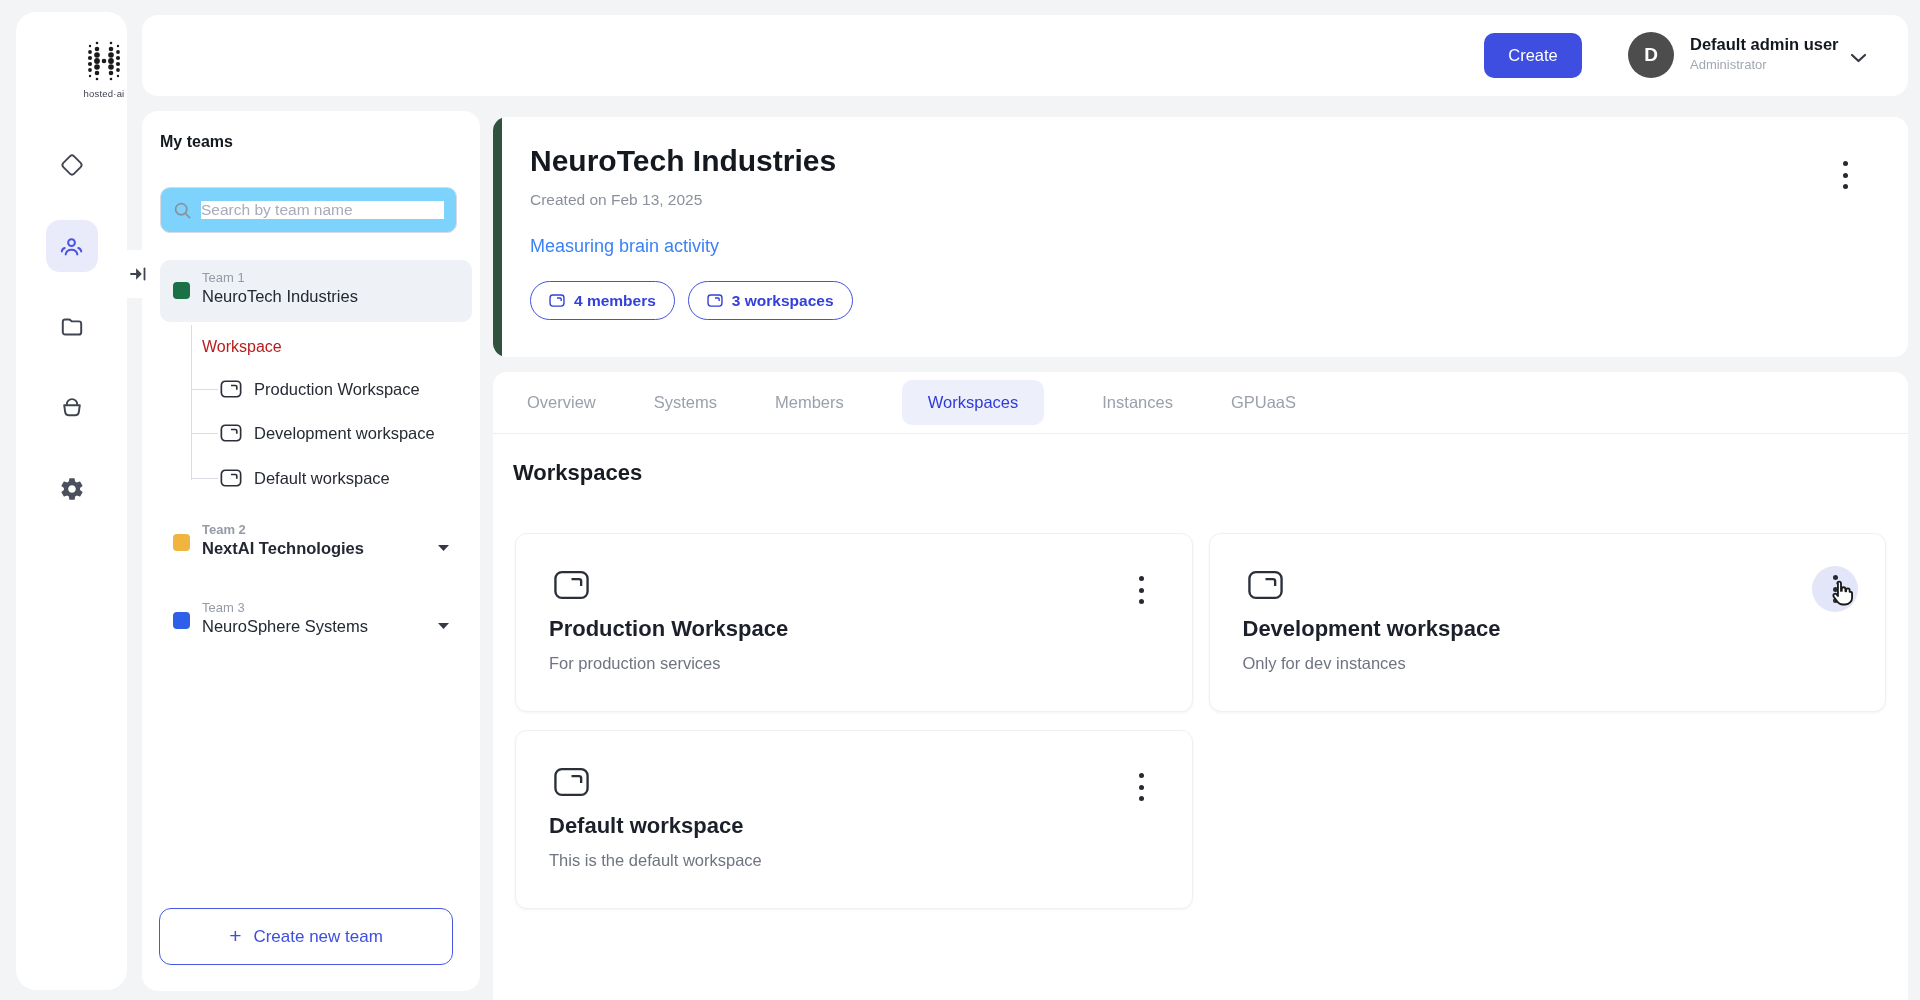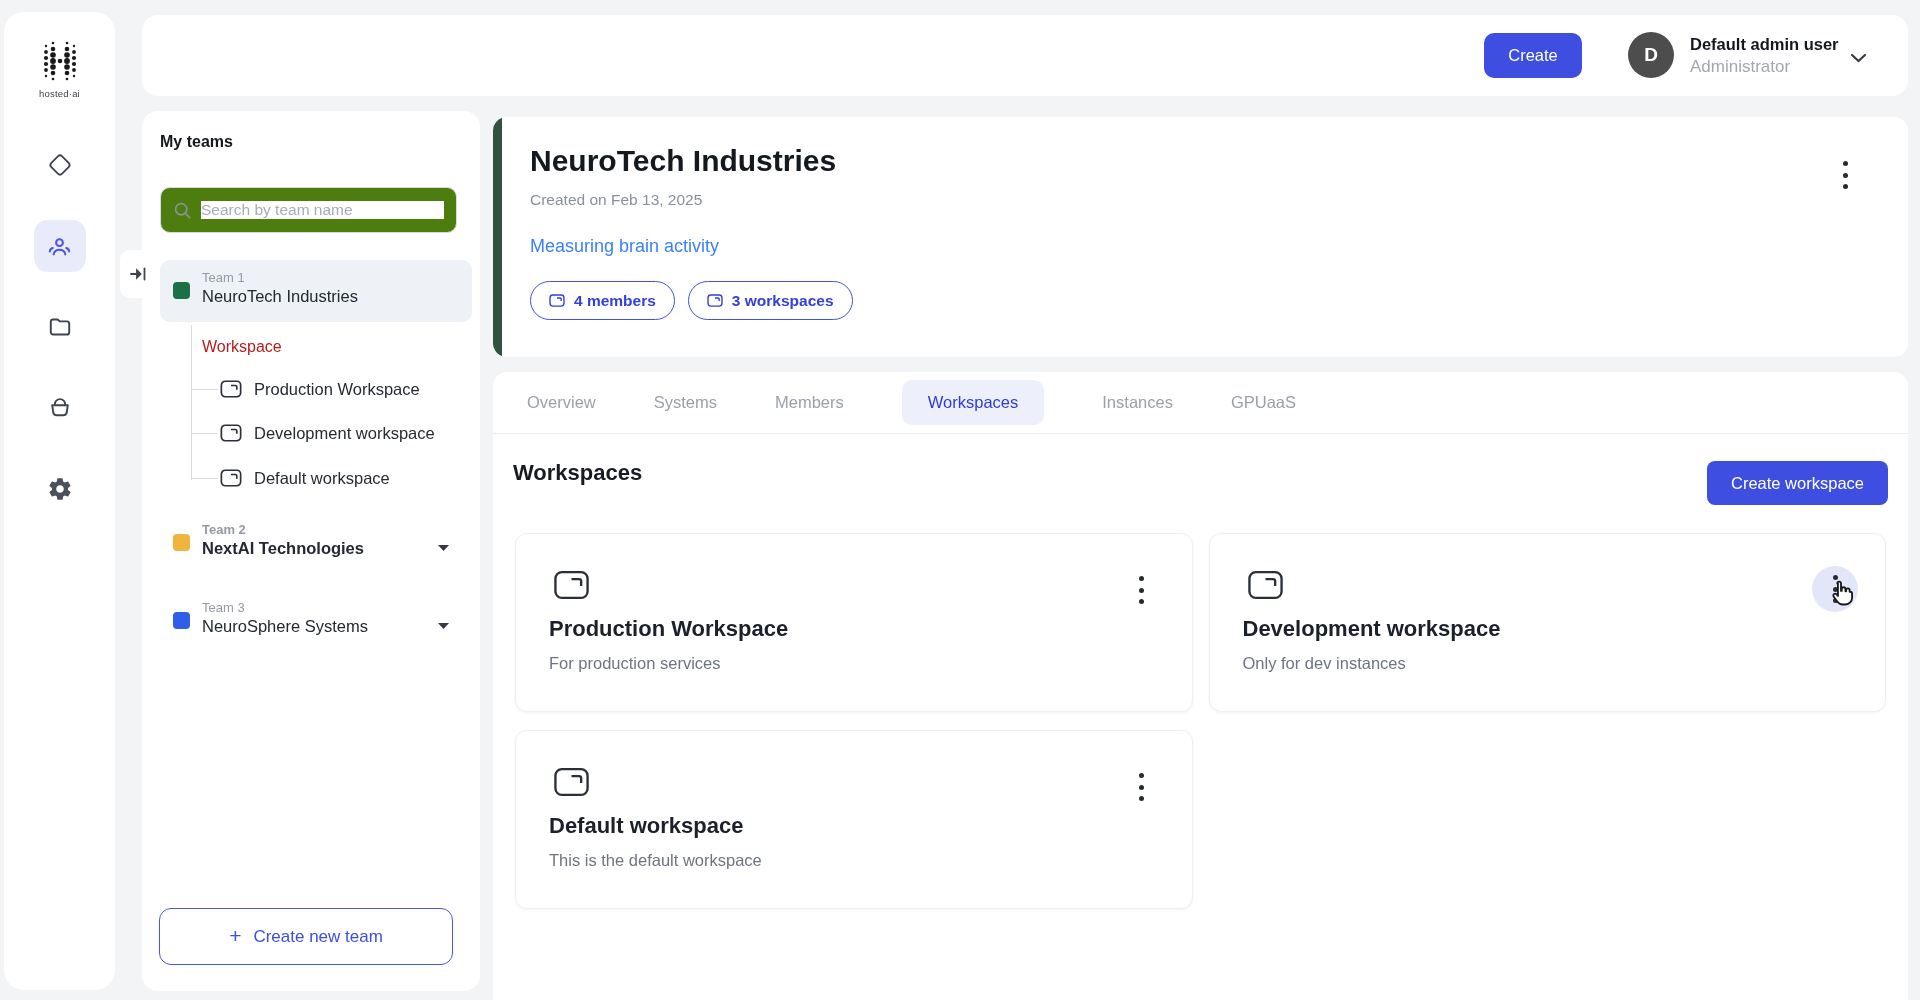--- a/index.html
+++ b/index.html
@@ -2,38 +2,38 @@
 <html><head>
 <meta charset="utf-8">
 <style>
   * { margin:0; padding:0; box-sizing:border-box; }
   html,body { width:1920px; height:1000px; overflow:hidden; }
   body { background:#f3f4f6; font-family:"Liberation Sans", sans-serif; color:#1b202a; }
   .app { position:relative; width:1920px; height:1000px; }
   .card { background:#fff; border-radius:16px; position:absolute; }
 
   
-  .rail { left:4px; top:12px; width:111px; height:978px; border-radius:20px;
-          display:flex; flex-direction:column; align-items:center; }
+  .rail { left:16px; top:12px; width:111px; height:978px; border-radius:20px;
+          display:flex; flex-direction:column; align-items:flex-end; }
   .logo-wrap { margin-top:26px; text-align:center; }
   .logo-text { font-size:9.5px; color:#3a3f4a; letter-spacing:.2px; margin-top:2px; display:block; }
   .rail-nav { position:absolute; top:127px; left:0; width:100%; display:flex; flex-direction:column; align-items:center; gap:29px; }
   .rail-btn { width:52px; height:52px; border-radius:14px; display:flex; align-items:center; justify-content:center; cursor:pointer; }
   .rail-btn.active { background:#e9ebfa; }
   .rail-btn svg { display:block; }
 
   
   .collapse-tab { position:absolute; left:120px; top:250px; width:40px; height:48px; background:#fff;
                   border-radius:10px; z-index:3; display:flex; align-items:center; justify-content:flex-start; padding-left:9px; }
 
   
   .teams-panel { left:142px; top:111px; width:338px; height:880px; z-index:2; }
   .tp-title { position:absolute; left:18px; top:22px; font-size:16px; font-weight:700; color:#14181f; }
   .tp-search { position:absolute; left:18px; top:76px; width:297px; height:46px; border:1px solid #d8dbe1; border-radius:10px;
-               display:flex; align-items:center; padding:0 12px; background:#4d7c0f; }
+               display:flex; align-items:center; padding:0 12px; background:#7dd3fc; }
   .tp-search input { border:none; outline:none; flex:1; margin-left:9px; font-size:15.5px; color:#343a45; font-family:"Liberation Sans",sans-serif; }
   .tp-search input::placeholder { color:#a6acb8; }
   .team-row { position:absolute; left:18px; width:312px; height:62px; border-radius:10px; cursor:pointer; }
   .team-row.selected { background:#eef1f6; }
   .team-sq { position:absolute; left:13px; top:22px; width:17px; height:17px; border-radius:4px; }
   .team-label { position:absolute; left:42px; top:10px; font-size:13px; color:#959ba6; }
   .team-name { position:absolute; left:42px; top:27px; font-size:16.5px; color:#232833; }
   .team-chevron { position:absolute; right:22px; top:26px; }
   .ws-section-label { position:absolute; left:60px; top:227px; font-size:16px; color:#b91c1c; }
   .tree-vline { position:absolute; left:49px; top:214px; width:1px; height:155px; background:#d9dce2; }
@@ -46,21 +46,21 @@
                      font-family:"Liberation Sans",sans-serif; }
   .plus-glyph { font-size:21px; line-height:1; margin-top:-2px; }
 
   
   .topbar { left:142px; top:15px; width:1766px; height:81px; }
   .tb-create { position:absolute; left:1342px; top:18px; width:98px; height:45px; background:#3d4ee0; color:#fff;
                border:none; border-radius:10px; font-size:16.5px; cursor:pointer; font-family:"Liberation Sans",sans-serif; }
   .avatar { position:absolute; left:1486px; top:17px; width:46px; height:46px; border-radius:50%; background:#4d4d4d;
             color:#fff; font-size:19px; font-weight:700; display:flex; align-items:center; justify-content:center; cursor:pointer; }
   .user-name { position:absolute; left:1548px; top:20px; font-size:16.5px; font-weight:600; color:#14181f; }
-  .user-role { position:absolute; left:1548px; top:42px; font-size:17px; color:#a2a8b2; }
+  .user-role { position:absolute; left:1548px; top:42px; font-size:13px; color:#a2a8b2; }
   .user-chevron { position:absolute; left:1708px; top:34px; cursor:pointer; }
 
   
   .team-header { left:493px; top:117px; width:1415px; height:240px; border-radius:14px; overflow:hidden; }
   .th-accent { position:absolute; left:0; top:0; width:9px; height:100%; background:#30523f; }
   .th-title { position:absolute; left:37px; top:27px; font-size:30px; font-weight:700; color:#14181f; }
   .th-created { position:absolute; left:37px; top:74px; font-size:15.5px; color:#8a909b; }
   .th-desc { position:absolute; left:37px; top:119px; font-size:18px; color:#3b82f6; }
   .th-badges { position:absolute; left:37px; top:164px; display:flex; gap:13px; }
   .badge { height:39px; border:1.5px solid #4353e0; border-radius:20px; display:flex; align-items:center; gap:9px;
@@ -293,21 +293,20 @@
     <div class="tabs">
       <span class="tab">Overview</span>
       <span class="tab">Systems</span>
       <span class="tab">Members</span>
       <span class="tab active">Workspaces</span>
       <span class="tab">Instances</span>
       <span class="tab">GPUaaS</span>
     </div>
 
     <h3 class="section-head-title">Workspaces</h3>
-    <button class="create-ws-btn">Create workspace</button>
 
     <div class="ws-grid">
 
       <div class="ws-card">
         <svg class="ws-icon" width="37" height="30" viewBox="0 0 34 28">
           <rect x="2" y="2" width="30" height="24" rx="6" fill="none" stroke="#2a2f39" stroke-width="2.2"></rect>
           <path d="M17 8.5 H24 a2 2 0 0 1 2 2 V15" fill="none" stroke="#2a2f39" stroke-width="2.2"></path>
         </svg>
         <div class="kebab ws-kebab">
             <i></i>

